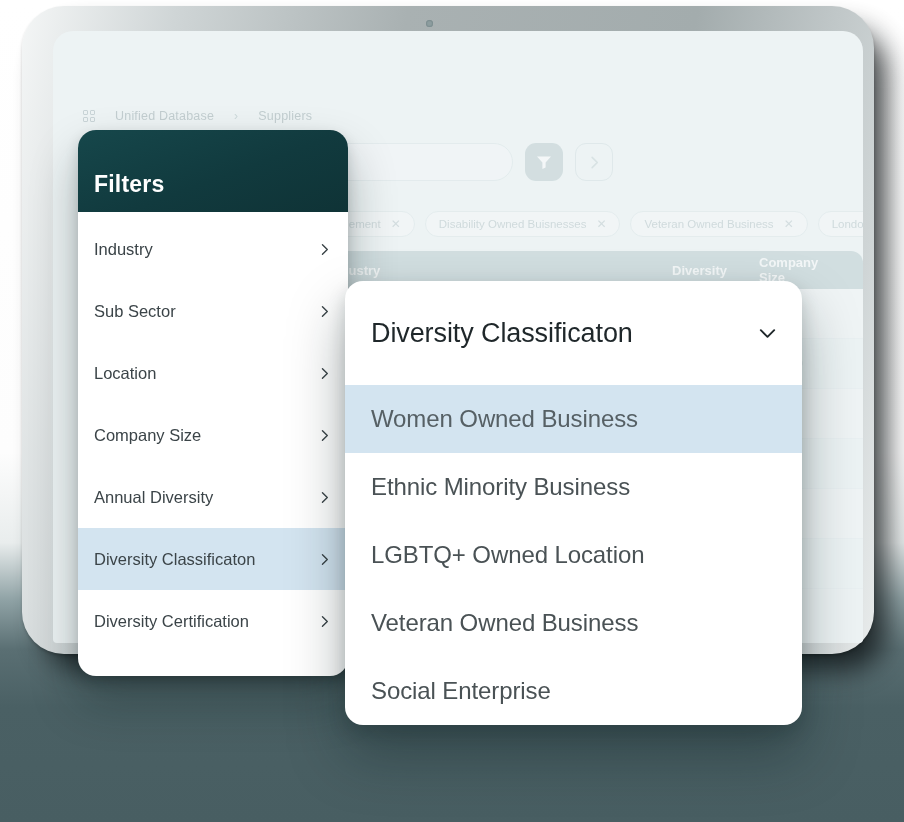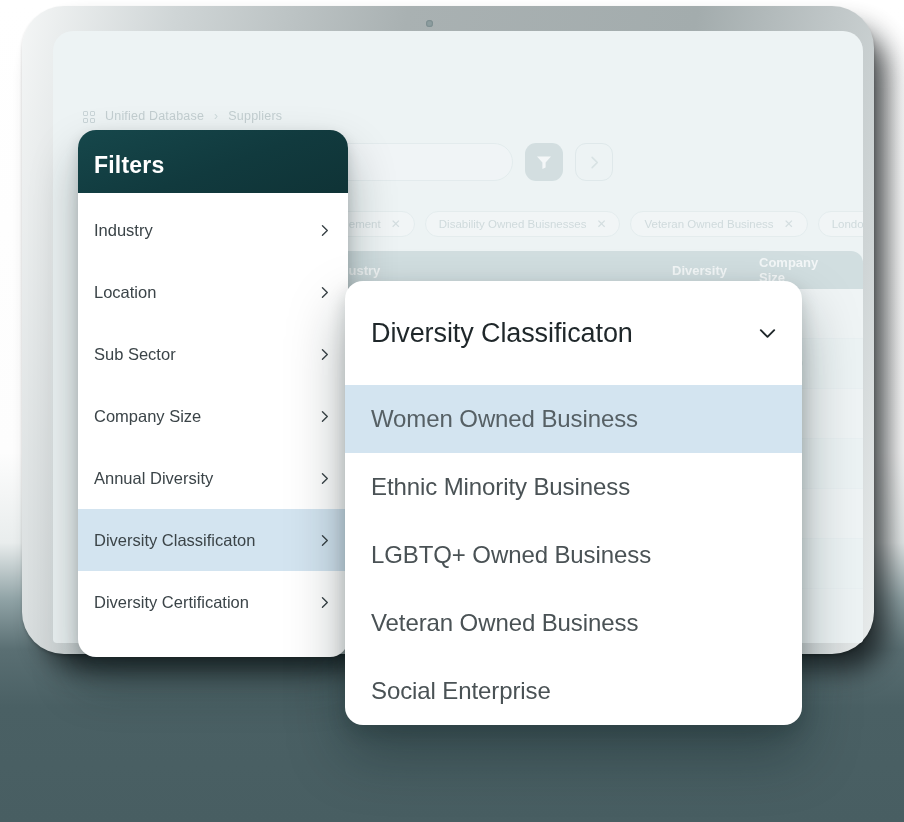--- a/index.html
+++ b/index.html
@@ -65,22 +65,22 @@
     position: absolute;
     inset: 0;
     opacity: .38;
     filter: blur(0.3px);
   }
 
   .breadcrumb {
     position: absolute;
     left: 30px; top: 78px;
     display: flex;
-    align-items: flex-end;
-    gap: 10px;
+    align-items: center;
+    gap: 20px;
     font-size: 12.5px;
     color: #7e9397;
     letter-spacing: .2px;
   }
   .grid-icon {
     display: inline-grid;
     grid-template-columns: 5px 5px;
     grid-template-rows: 5px 5px;
     gap: 2px;
   }
@@ -210,21 +210,21 @@
     position: absolute;
     left: 78px; top: 130px;
     width: 270px;
     border-radius: 18px;
     background: #ffffff;
     box-shadow: 0 26px 48px rgba(10,25,28,.30), 0 6px 14px rgba(10,25,28,.16);
     overflow: hidden;
     z-index: 30;
   }
   .filters-head {
-    height: 63px;
+    height: 82px;
     background: linear-gradient(160deg, #16474b 0%, #113a3e 55%, #0f3336 100%);
     display: flex;
     align-items: flex-end;
     padding: 0 0 14px 16px;
   }
   .filters-title {
     color: #ffffff;
     font-size: 23px;
     font-weight: bold;
     letter-spacing: .2px;
@@ -400,28 +400,28 @@
   <div class="filters-body">
 
     <div class="filter-item">
       <span>Industry</span>
       <svg class="chev" viewBox="0 0 14 14">
         <path d="M4.8 1.8L10 7l-5.2 5.2" fill="none" stroke="#3b4448" stroke-width="1.5" stroke-linecap="round" stroke-linejoin="round"></path>
       </svg>
     </div>
 
     <div class="filter-item">
+      <span>Sub Sector</span>
+      <svg class="chev" viewBox="0 0 14 14">
+        <path d="M4.8 1.8L10 7l-5.2 5.2" fill="none" stroke="#3b4448" stroke-width="1.5" stroke-linecap="round" stroke-linejoin="round"></path>
+      </svg>
+    </div>
+
+    <div class="filter-item">
       <span>Location</span>
-      <svg class="chev" viewBox="0 0 14 14">
-        <path d="M4.8 1.8L10 7l-5.2 5.2" fill="none" stroke="#3b4448" stroke-width="1.5" stroke-linecap="round" stroke-linejoin="round"></path>
-      </svg>
-    </div>
-
-    <div class="filter-item">
-      <span>Sub Sector</span>
       <svg class="chev" viewBox="0 0 14 14">
         <path d="M4.8 1.8L10 7l-5.2 5.2" fill="none" stroke="#3b4448" stroke-width="1.5" stroke-linecap="round" stroke-linejoin="round"></path>
       </svg>
     </div>
 
     <div class="filter-item">
       <span>Company Size</span>
       <svg class="chev" viewBox="0 0 14 14">
         <path d="M4.8 1.8L10 7l-5.2 5.2" fill="none" stroke="#3b4448" stroke-width="1.5" stroke-linecap="round" stroke-linejoin="round"></path>
       </svg>
@@ -459,21 +459,21 @@
     </svg>
   </div>
 
   <div class="dp-option selected">
     <span>Women Owned Business</span>
   </div>
   <div class="dp-option">
     <span>Ethnic Minority Business</span>
   </div>
   <div class="dp-option">
-    <span>LGBTQ+ Owned Business</span>
+    <span>LGBTQ+ Owned Location</span>
   </div>
   <div class="dp-option">
     <span>Veteran Owned Business</span>
   </div>
   <div class="dp-option">
     <span>Social Enterprise</span>
   </div>
 </div>
 
 </body></html>

